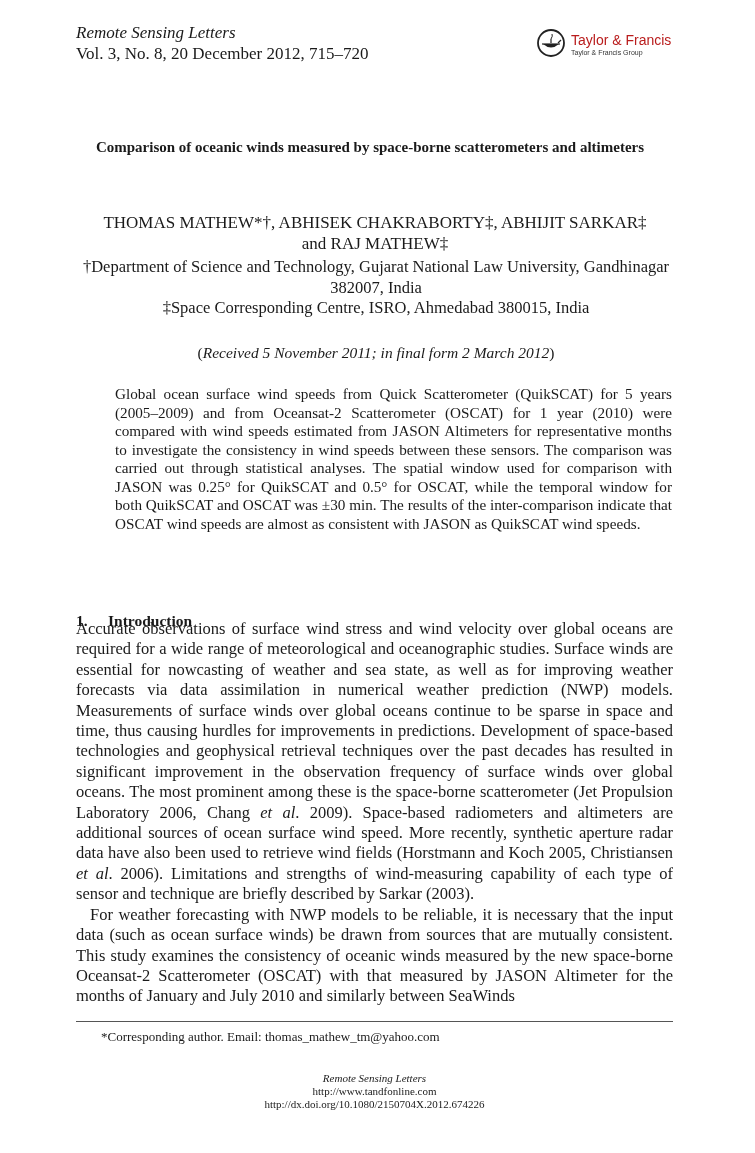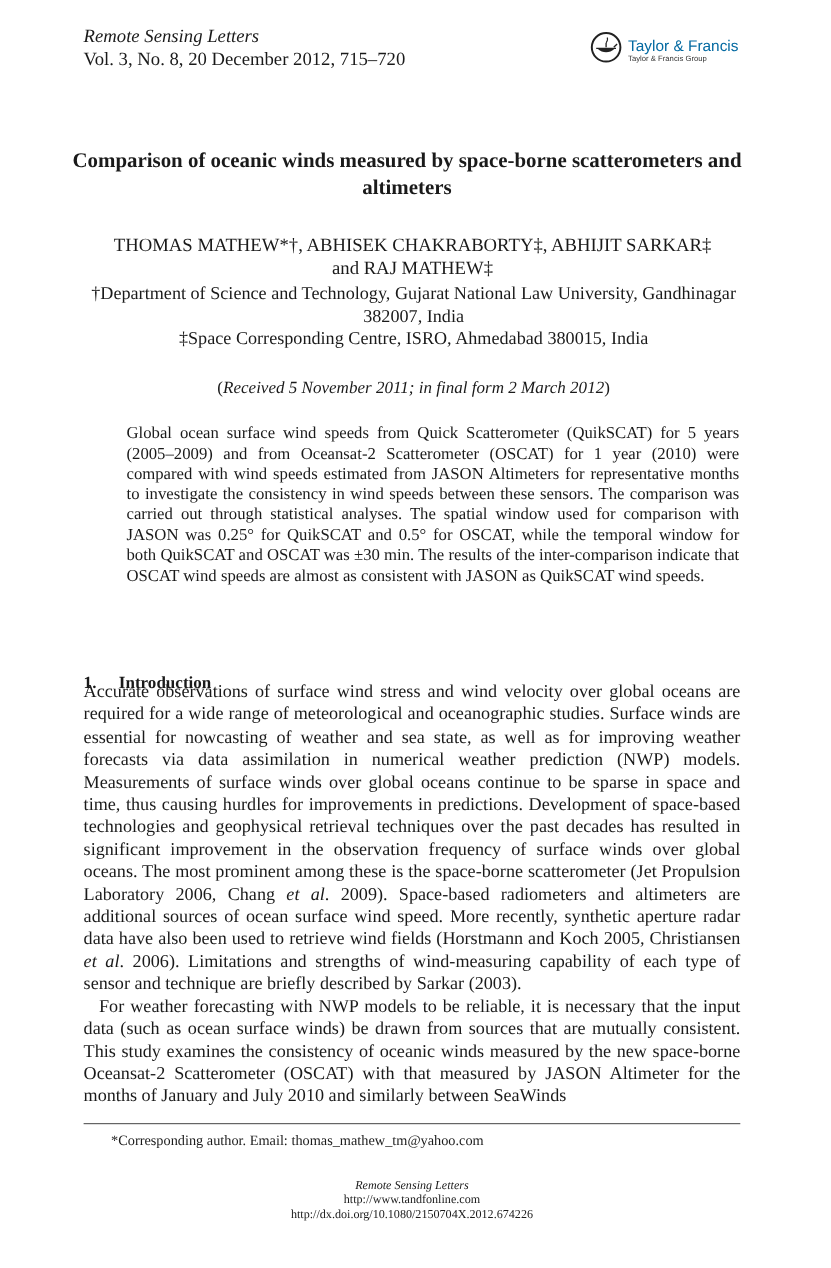--- a/index.html
+++ b/index.html
@@ -4,24 +4,24 @@
 <style>
   html, body { margin:0; padding:0; background:#ffffff; }
   body { width:755px; height:1153px; position:relative; overflow:hidden;
          font-family:"Liberation Serif", "DejaVu Serif", serif; color:#1a1a1a; }
   .abs { position:absolute; }
   .journal { left:76px; top:23px; font-size:17px; font-style:italic; line-height:20px; }
   .volinfo { left:76px; top:44px; font-size:17px; line-height:20px; }
   .logo { left:536px; top:28px; display:flex; align-items:center; }
   .logo svg { width:30px; height:30px; }
   .logo .lt { margin-left:5px; font-family:"Liberation Sans", "DejaVu Sans", sans-serif; }
-  .logo .l1 { font-size:14px; line-height:15px; color:#0369a1; }
+  .logo .l1 { font-size:14px; line-height:15px; color:#b91c1c; }
   .logo .l2 { font-size:7px; line-height:9px; color:#333; }
   .title { left:60px; width:620px; top:135px; text-align:center; font-weight:bold;
-           font-size:19px; line-height:24px; }
+           font-size:15px; line-height:24px; }
   .authors { left:70px; width:610px; top:213px; text-align:center; font-size:17px; line-height:20.5px; }
   .affil { left:70px; width:612px; top:257px; text-align:center; font-size:16.5px; line-height:20.5px; }
   .received { left:70px; width:612px; top:343px; text-align:center; font-size:15.5px; font-style:italic; line-height:20px; }
   .received span.ni { font-style:normal; }
   .abstract { left:115px; width:557px; top:385px; font-size:15.2px; line-height:18.5px; text-align:justify; }
   .section { left:76px; top:590px; font-size:15.5px; font-weight:bold; line-height:20px;margin-top:21px; }
   .section .num { display:inline-block; width:32px; }
   .body { left:76px; width:597px; top:619px; font-size:16.5px; line-height:20.4px; text-align:justify; }
   .body p { margin:0; }
   .body p.ind { text-indent:14px; }

